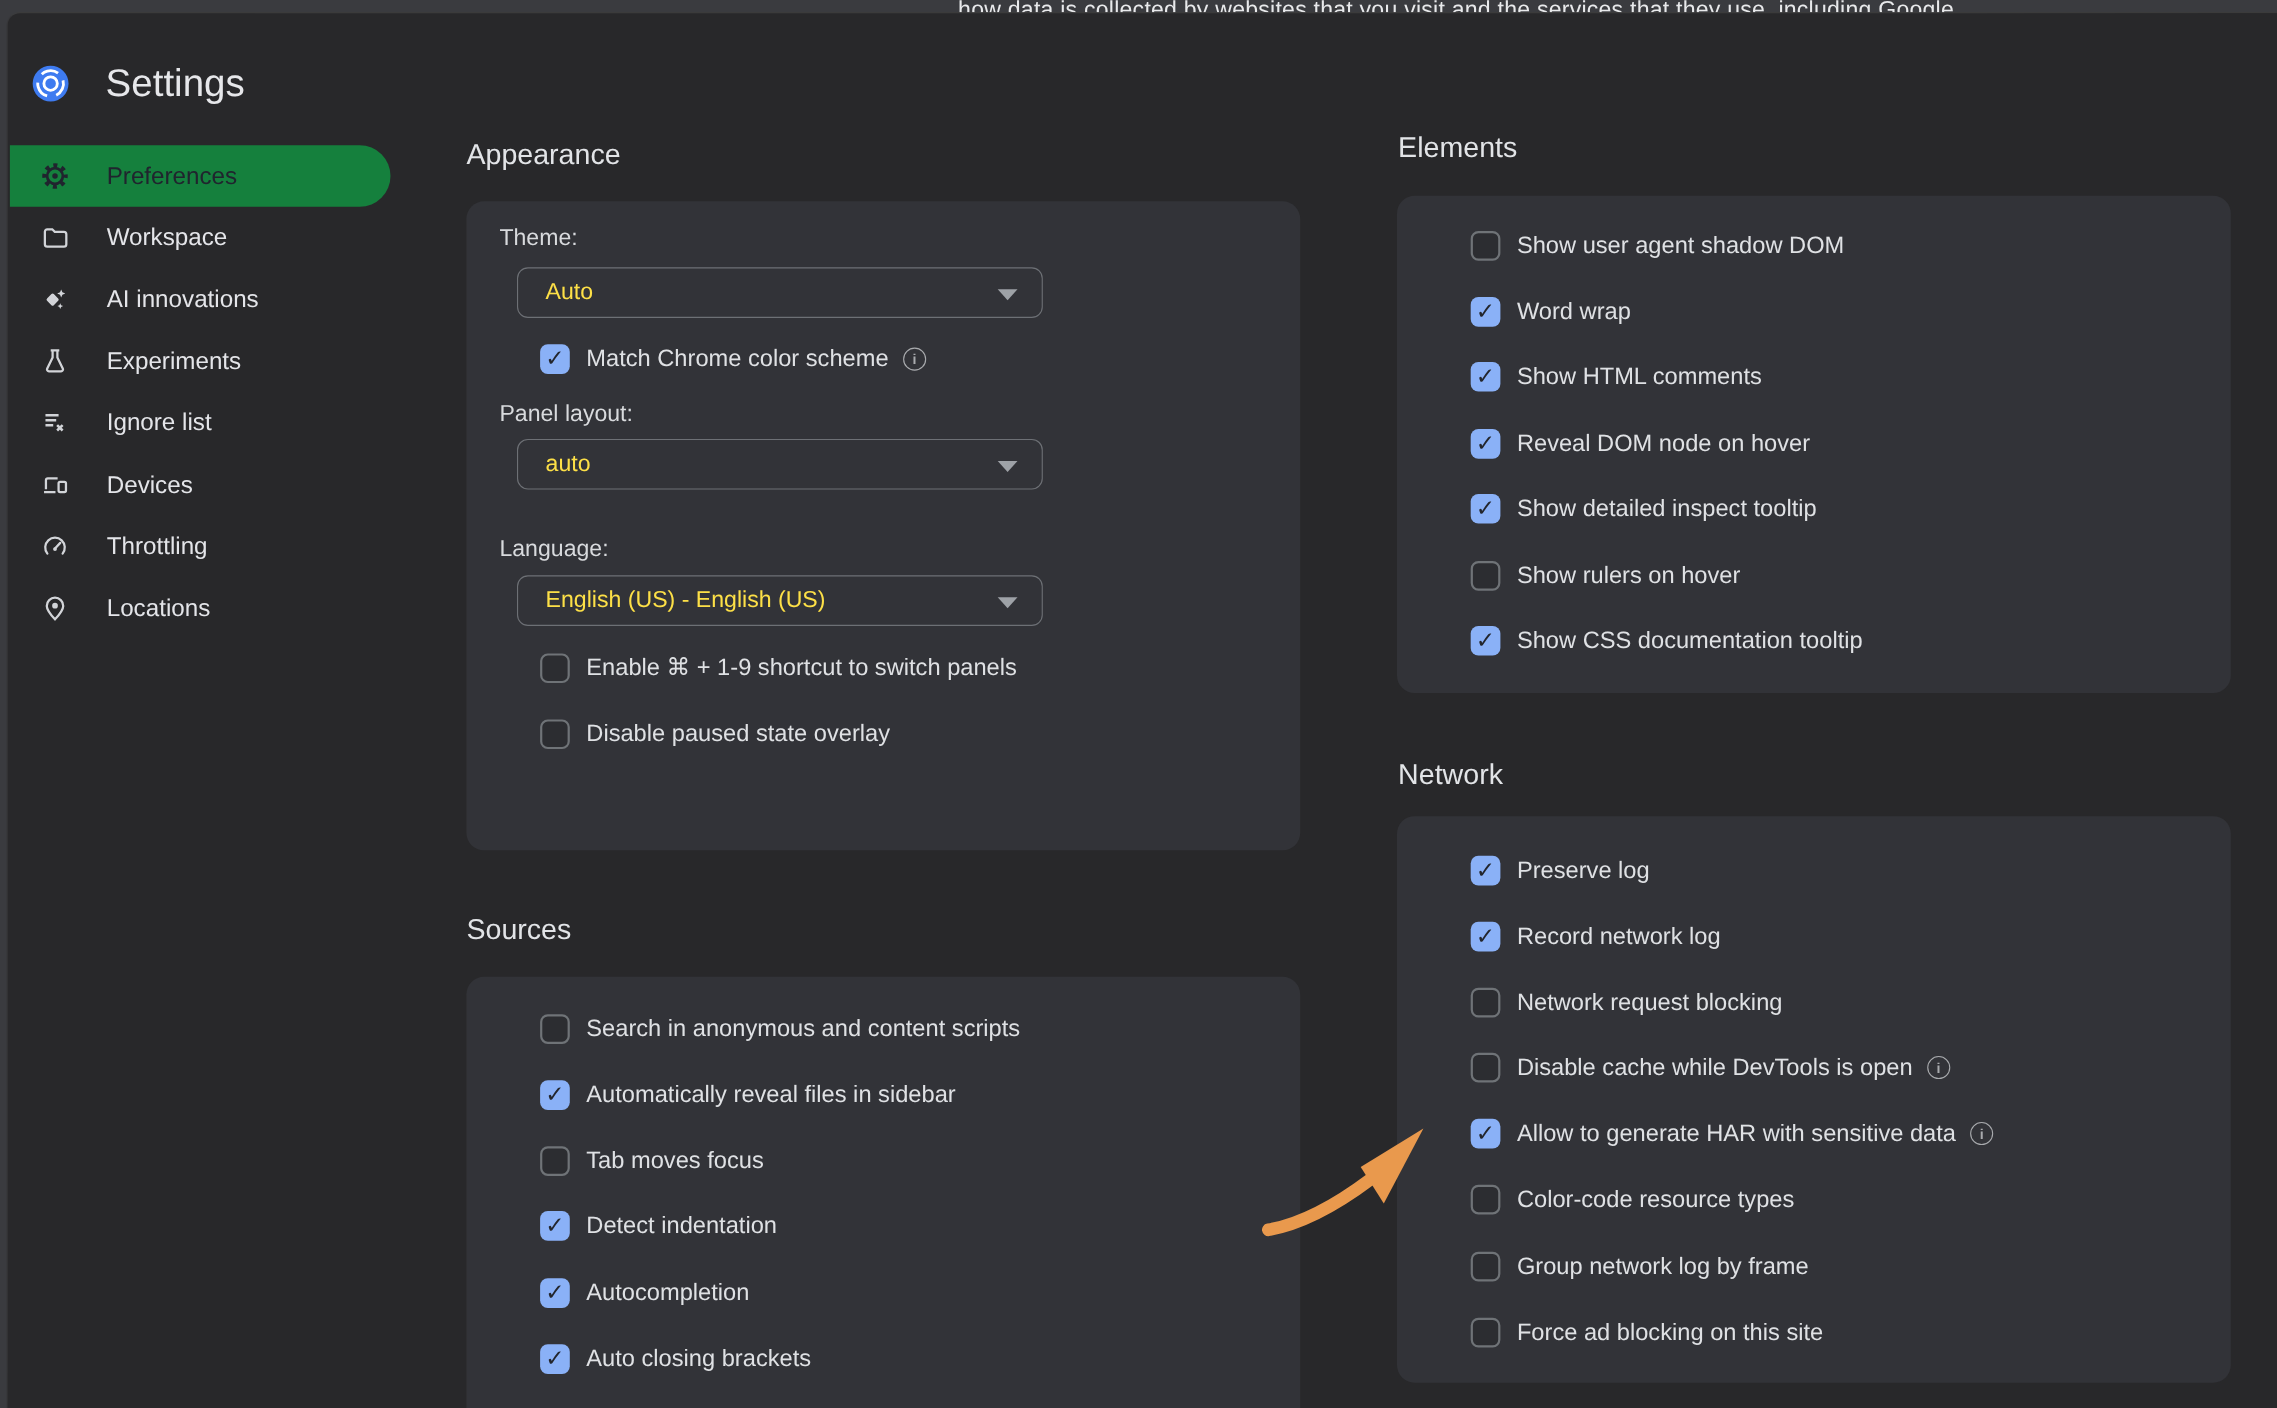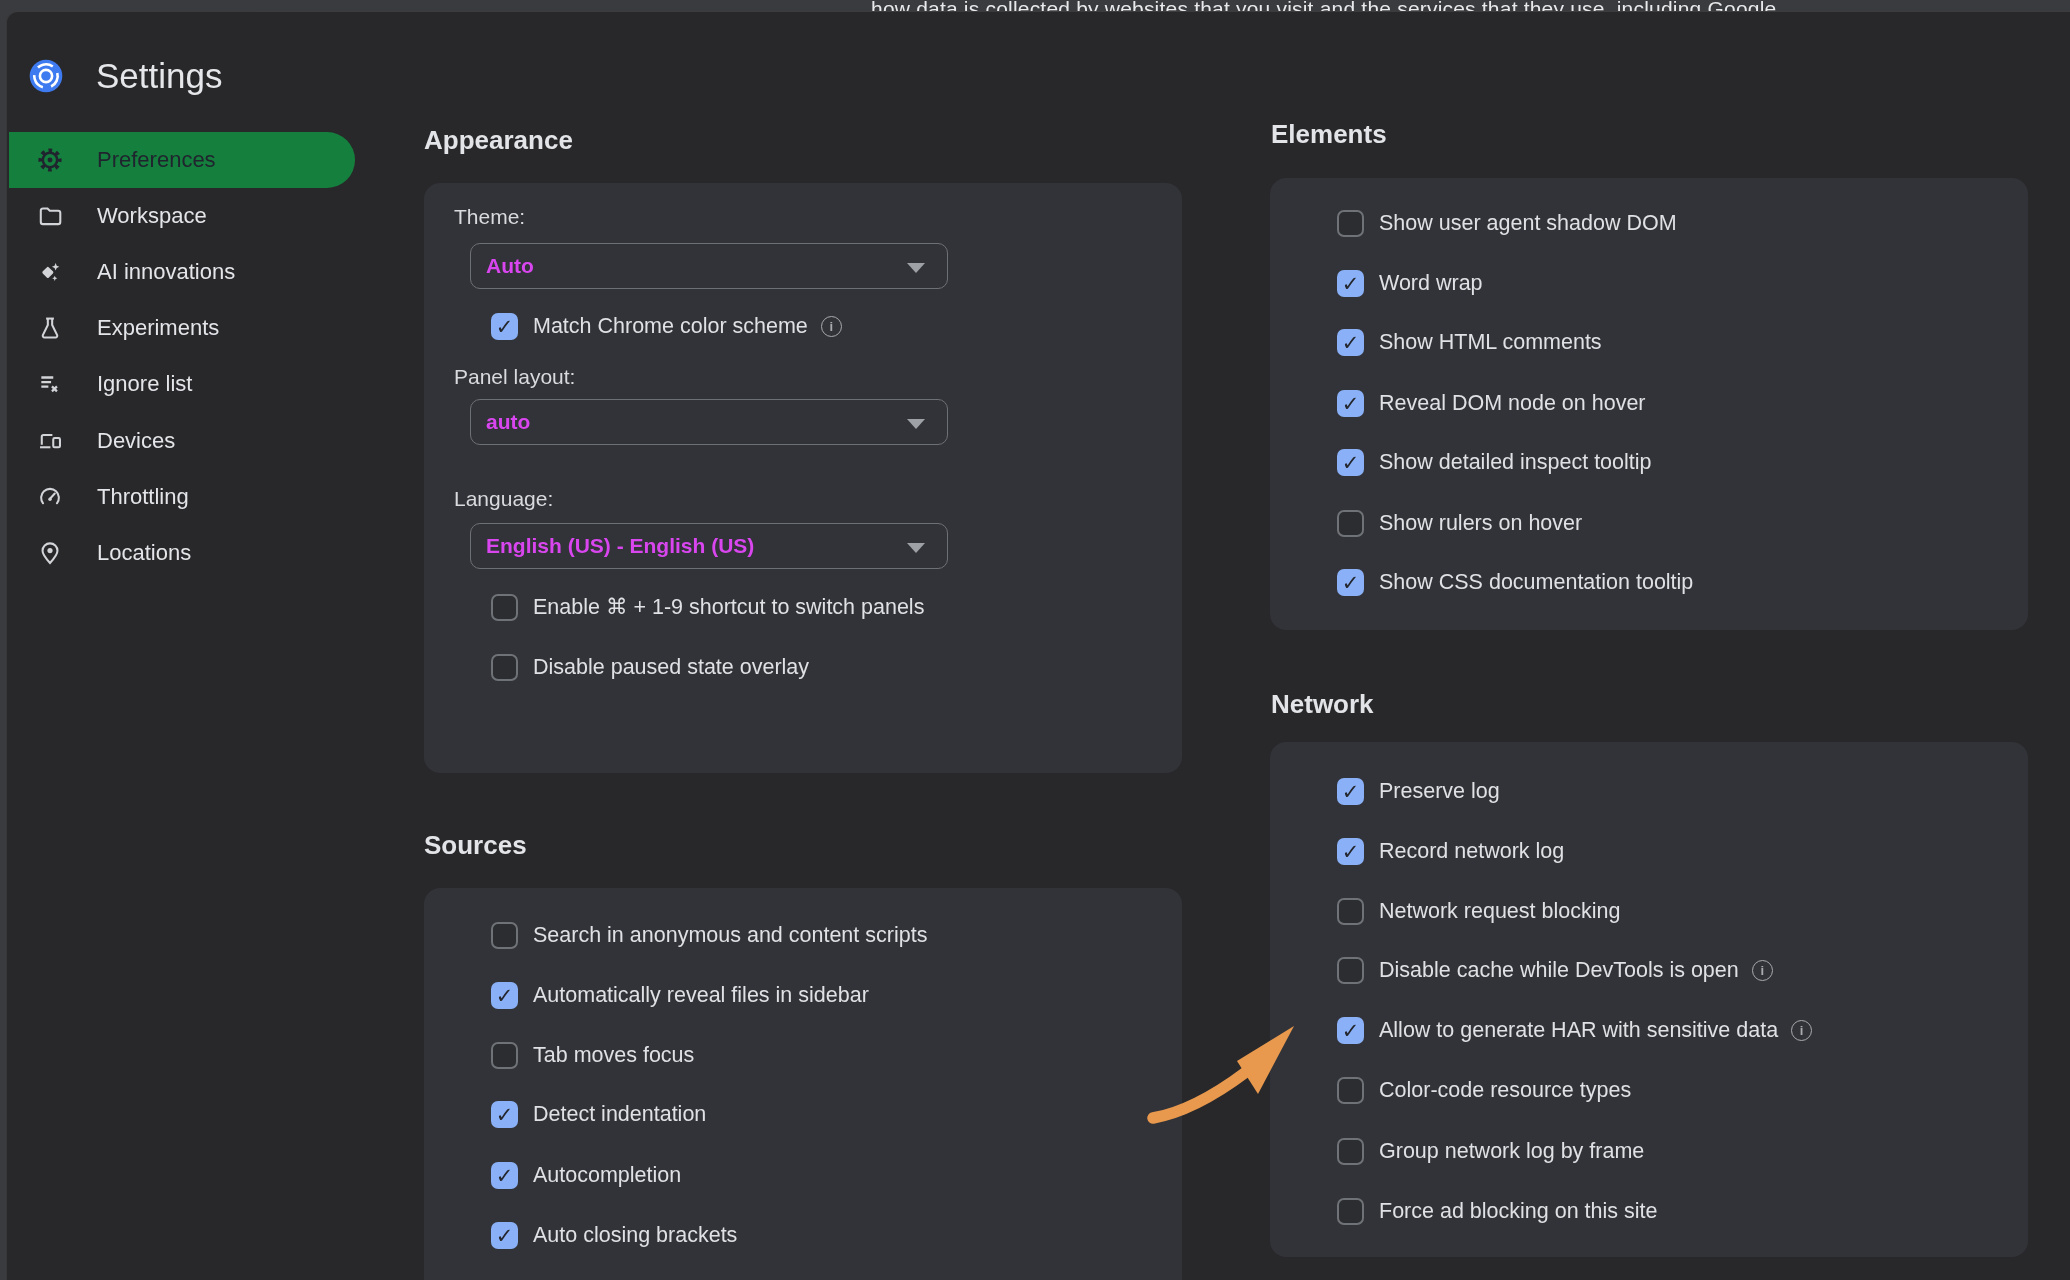--- a/index.html
+++ b/index.html
@@ -27,30 +27,30 @@
   
   .side-item{
     position:absolute;left:2px;width:346px;height:56px;border-radius:0 28px 28px 0;
     display:flex;align-items:center;color:#e4e5e9;cursor:pointer;
   }
   .side-item .s-icon{position:absolute;left:28px;top:15px;width:26px;height:26px;color:#d2d4d8;}
   .side-item .s-label{position:absolute;left:88px;font-size:22px;font-weight:500;}
   .side-item.selected{background:#15803d;color:#20242e;}
   .side-item.selected .s-icon{color:#20242e;}
   
-  .section-heading{position:absolute;font-size:26px;font-weight:700;color:#e2e4e7;}
+  .section-heading{position:absolute;font-size:26px;font-weight:400;color:#e2e4e7;}
   
   .card{position:absolute;width:758px;background:#323338;border-radius:16px;}
   .field-label{position:absolute;left:30px;font-size:21px;color:#d8dadd;}
   .select{
     position:absolute;left:46px;width:478px;height:46px;box-sizing:border-box;
     border:1.5px solid #6d7075;border-radius:10px;background:transparent;
     display:flex;align-items:center;cursor:pointer;
   }
-  .select .sel-text{margin-left:15px;font-size:21px;color:#d946ef;font-weight:bold;}
+  .select .sel-text{margin-left:25px;font-size:21px;color:#fde047;}
   .select .caret{
     position:absolute;right:22px;top:19px;width:0;height:0;
     border-left:9px solid transparent;border-right:9px solid transparent;border-top:10px solid #9ea2a7;
   }
   
   .row{position:absolute;left:25px;height:30px;display:flex;align-items:center;cursor:pointer;padding-left:42px;}
   .cb{
     width:27px;height:27px;box-sizing:border-box;border-radius:7px;flex:0 0 auto;
     border:2px solid #6f7377;background:#2c2d31;position:relative;
   }

